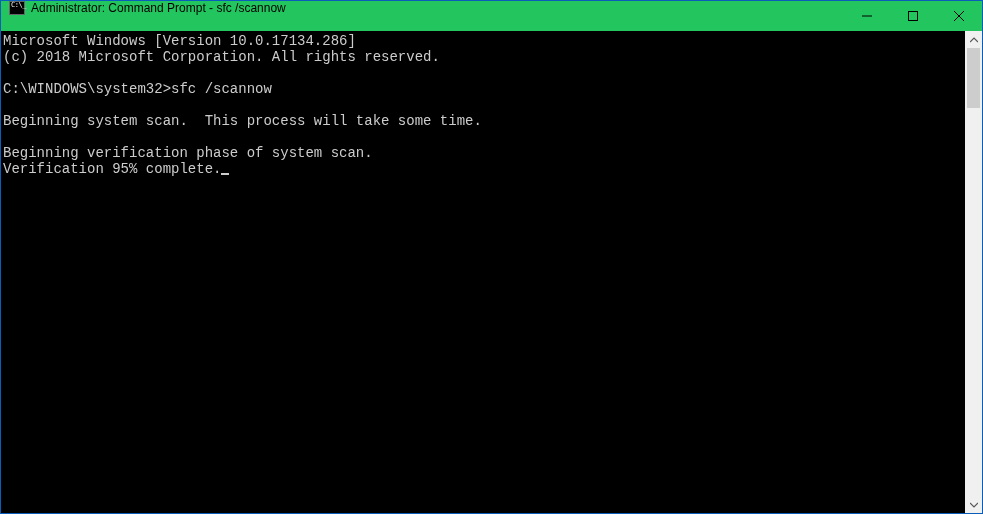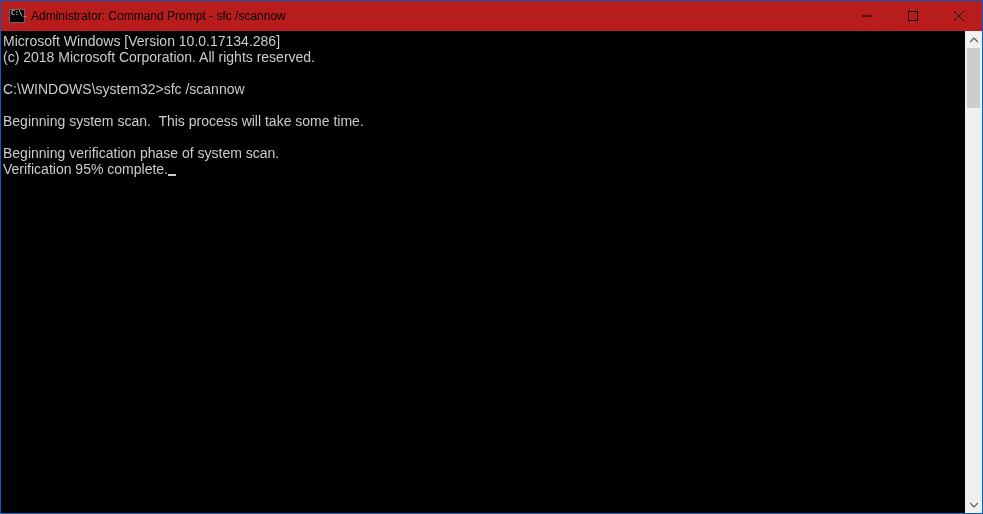--- a/index.html
+++ b/index.html
@@ -13,23 +13,23 @@
   .window {
     width: 983px; height: 514px;
     border: 1px solid #0a5db8;
     position: relative;
     display: flex;
     flex-direction: column;
     background: #fff;
   }
   .titlebar {
     height: 30px;
-    background: #b91c1c;
+    background: #22c55e;
     display: flex;
-    align-items: center;
+    align-items: flex-start;
     flex: 0 0 auto;
     font-size: 12px;
     color: #000;
     user-select: none;
   }
   .title-left {
     display: flex;
     align-items: center;
     gap: 6px;
     padding-left: 8px;
@@ -73,21 +73,21 @@
 
   .client {
     flex: 1;
     display: flex;
     min-height: 0;
   }
   .console {
     flex: 1;
     background: #000;
     color: #ccc;
-    font-family: Liberation Sans, sans-serif;
+    font-family: Liberation Mono, monospace;
     font-size: 14px;
     line-height: 16px;
     padding: 2px 0 0 2px;
     white-space: pre;
     overflow: hidden;
   }
   .scroll {
     width: 17px;
     background: #f0f0f0;
     position: relative;

